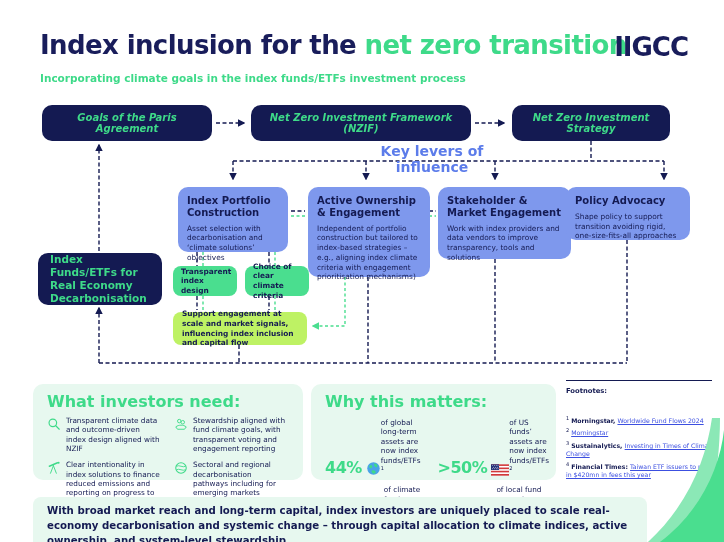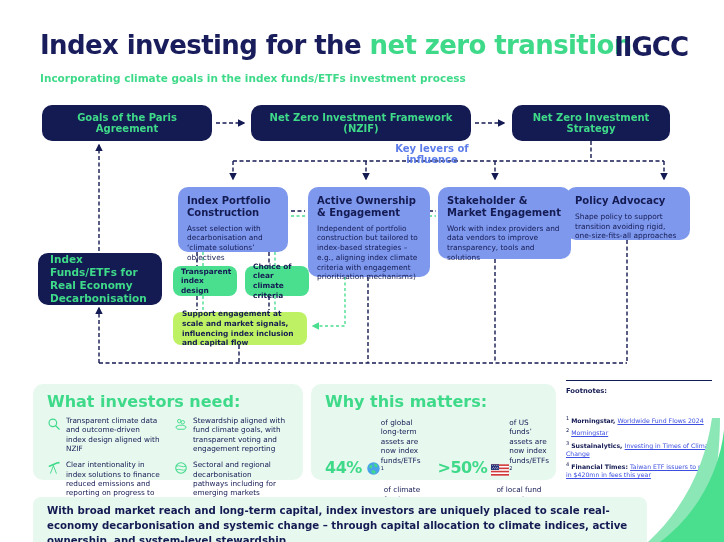--- a/index.html
+++ b/index.html
@@ -9,23 +9,23 @@
   }
   .abs{position:absolute;}
   
   .title{left:40px;top:30px;width:600px;font-size:26px;font-weight:bold;letter-spacing:-0.6px;white-space:nowrap;}
   .title .navy{color:#191d5b;}
   .title .green{color:#3eda89;}
   .logo{right:36px;top:32px;font-size:26px;font-weight:bold;color:#191d5b;letter-spacing:-1px;}
   .subtitle{left:40px;top:72px;font-size:10.5px;font-weight:bold;color:#3eda89;}
   
   .topbox{background:#141a52;border-radius:10px;color:#3eda89;font-weight:bold;font-size:10px;
-    display:flex;align-items:center;justify-content:center;text-align:center;padding:0 8px;box-sizing:border-box;height:36px;top:105px;}
-  
-  .levers{left:370px;top:143px;width:124px;text-align:center;font-size:10px;font-weight:bold;color:#5c7cea;}
+    display:flex;align-items:center;justify-content:center;text-align:center;padding:0 8px;box-sizing:border-box;height:36px;top:105px;font-style:italic;}
+  
+  .levers{left:370px;top:143px;width:124px;text-align:center;font-size:14px;font-weight:bold;color:#5c7cea;}
   
   .lever{background:#7e98ed;border-radius:10px;color:#141a52;padding:8px 9px;box-sizing:border-box;top:187px;}
   .lever h3{margin:0;font-size:10px;line-height:1.18;font-weight:bold;}
   .lever p{margin:5px 0 0 0;font-size:7.4px;line-height:1.32;font-weight:500;}
   
   .outcome{left:38px;top:253px;width:124px;height:52px;background:#141a52;border-radius:10px;
     color:#3eda89;font-weight:bold;font-size:10.5px;line-height:1.25;display:flex;align-items:center;padding:0 12px;box-sizing:border-box;}
   
   .chip{background:#4ade8f;border-radius:8px;color:#141a52;font-size:7.4px;font-weight:bold;line-height:1.3;
     display:flex;align-items:center;padding:4px 8px;box-sizing:border-box;top:266px;height:30px;}
@@ -102,21 +102,21 @@
         <path d="M554,216 H564"></path>
       <path d="M203,252 V266"></path>
         <path d="M275,252 V266"></path>
       <path d="M203,296 V310"></path>
         <path d="M275,296 V310"></path>
       <path d="M345,277 V326 H313" marker-end="url(#aG)"></path>
     </g>
   </svg>
 
   <div class="abs title">
-    <span class="navy">Index investing for the </span><span class="green">net zero transition</span>
+    <span class="navy">Index inclusion for the </span><span class="green">net zero transition</span>
   </div>
   <div class="abs logo">IIGCC</div>
   <div class="abs subtitle">Incorporating climate goals in the index funds/ETFs investment process</div>
 
   <div class="abs topbox" style="left:42px;width:170px;">
     <span>Goals of the Paris Agreement</span>
   </div>
   <div class="abs topbox" style="left:251px;width:220px;">
     <span>Net Zero Investment Framework (NZIF)</span>
   </div>

